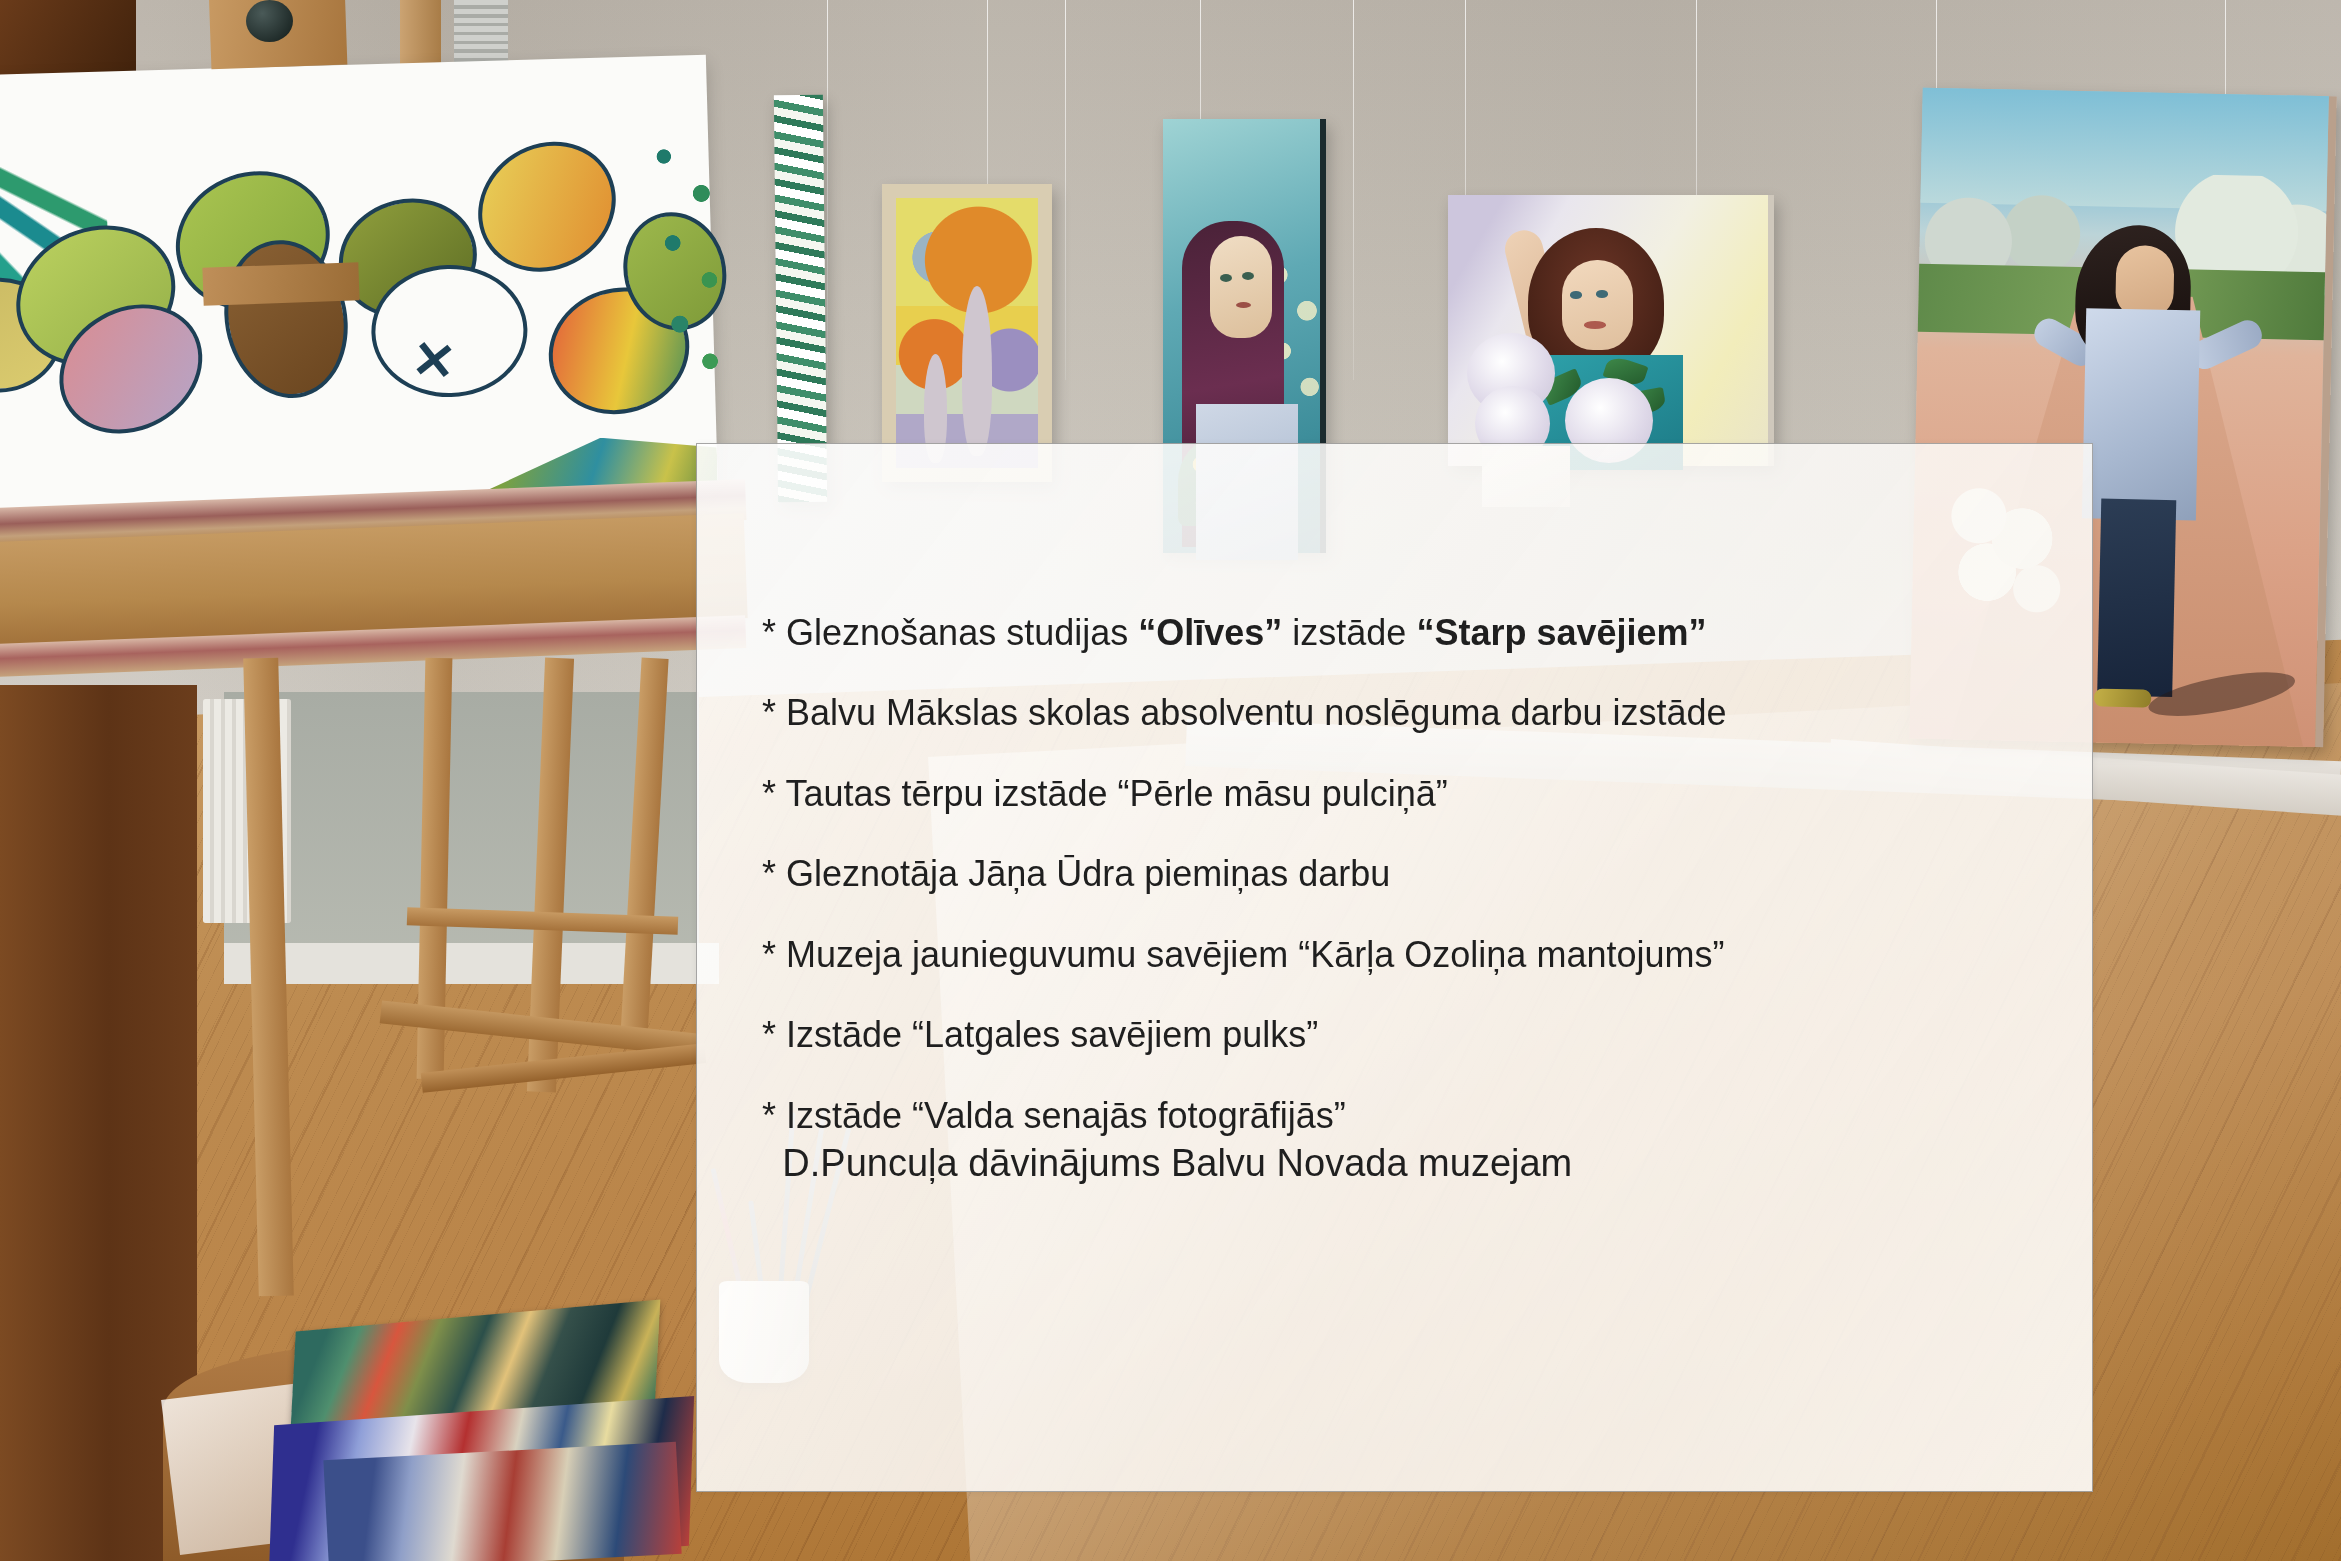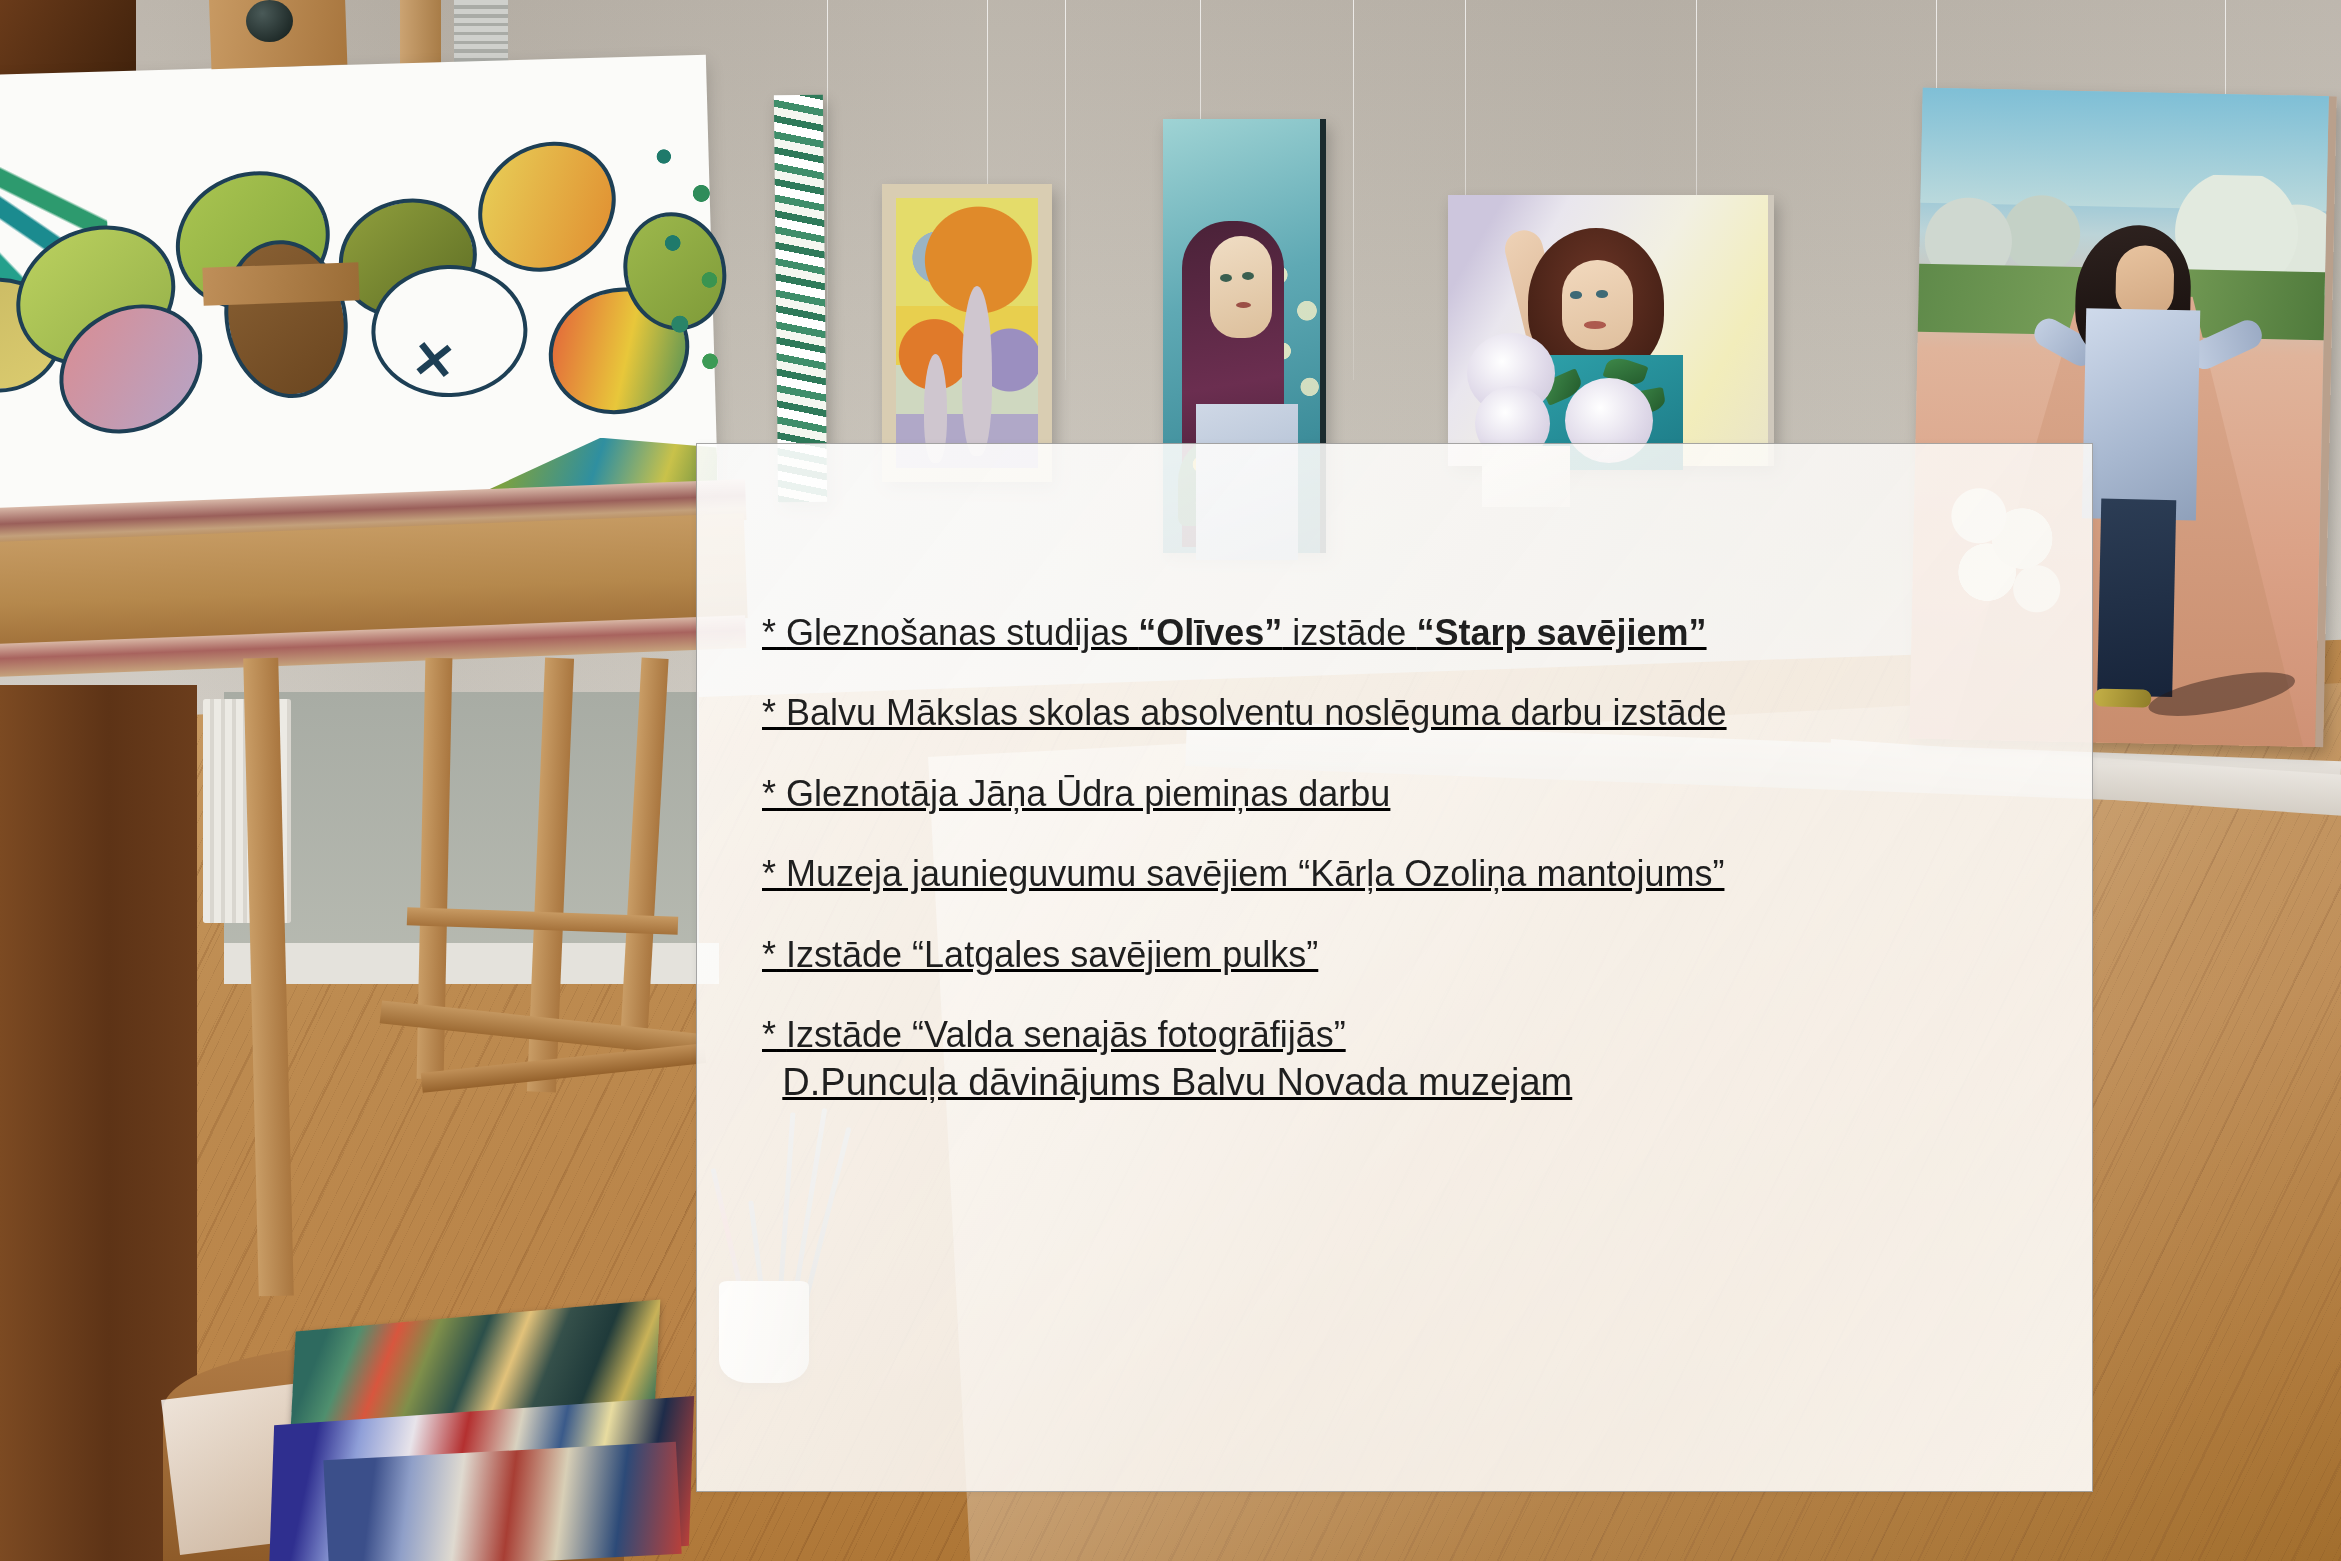--- a/index.html
+++ b/index.html
@@ -364,21 +364,21 @@
     border:0.7px solid rgba(95,95,95,.55);
     box-shadow: 0 1.4px 6.8px rgba(0,0,0,.06);
   }
   .ov-title{
     position:absolute; left:0; right:0; top:34px;
     text-align:center;
     font-size:52px; font-weight:bold; color:#1d1d1d;
     letter-spacing:-0.3px;
   }
   .ov-list{
-    position:absolute; left:65px; right:15px; top:170px;text-decoration:underline;
+    position:absolute; left:65px; right:15px; top:170px;
   }
   .ov-item{
     font-size:36px; color:#1f1f1f; line-height:1.04;
     margin-bottom:43px; white-space:nowrap;
   }
   .ov-item b{ font-weight:bold; }
   .ov-sub{
     display:block; font-size:38px; color:#1f1f1f;
     margin-top:9.5px; margin-left:20.3px; white-space:nowrap;
   }
@@ -521,20 +521,24 @@
       <div class="ov-item">
         <span>*</span>
         <span>Gleznošanas studijas </span><b>“Olīves”</b><span> izstāde </span><b>“Starp savējiem”</b>
       </div>
 
       <div class="ov-item">
         <span>*</span>
         <span>Balvu Mākslas skolas absolventu noslēguma darbu izstāde</span>
       </div>
 
+      <div class="ov-item">
+        <span>*</span>
+        <span>Tautas tērpu izstāde “Pērle māsu pulciņā”</span>
+      </div>
 
 
       <div class="ov-item">
         <span>*</span>
         <span>Gleznotāja Jāņa Ūdra piemiņas darbu</span>
       </div>
 
       <div class="ov-item">
         <span>*</span>
         <span>Muzeja jaunieguvumu savējiem “Kārļa Ozoliņa mantojums”</span>

